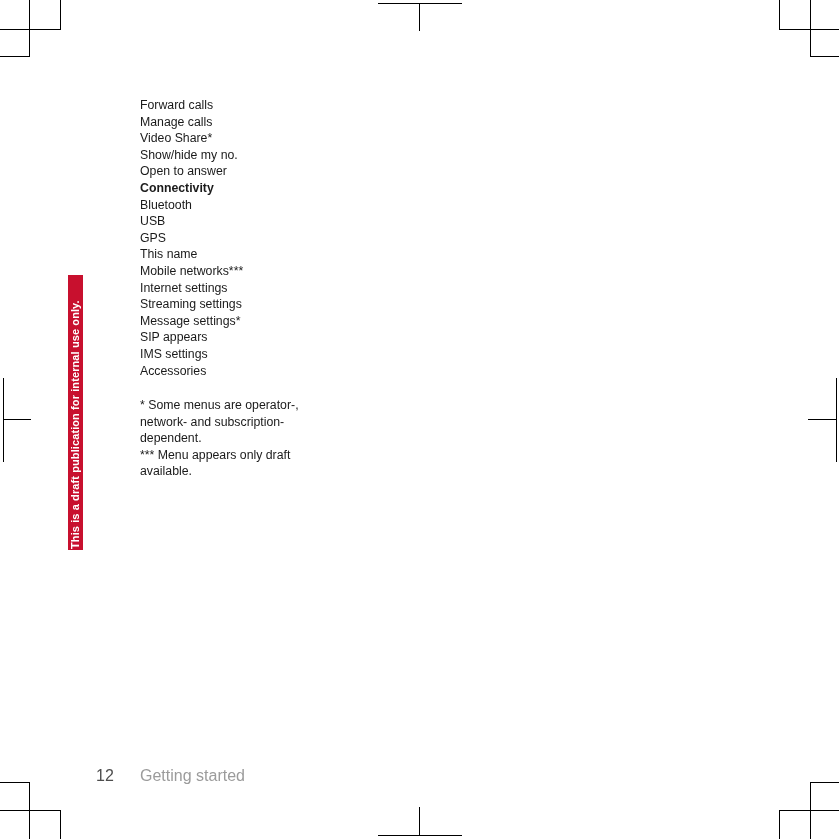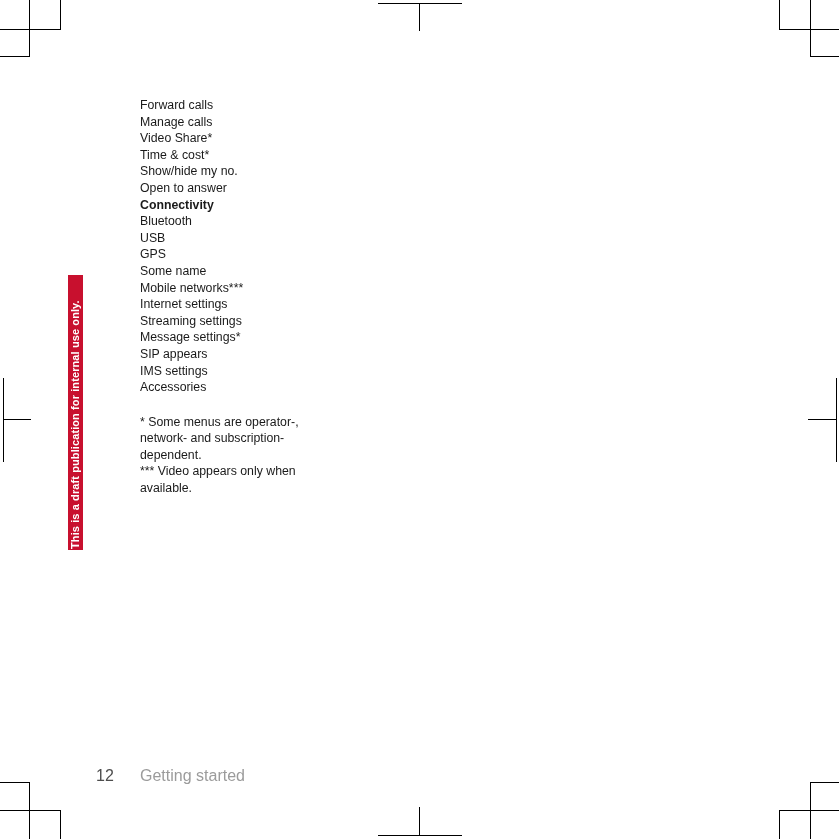--- a/index.html
+++ b/index.html
@@ -173,40 +173,39 @@
     <div class="stamp-bar"></div>
     <div class="stamp-text">This is a draft publication for internal use only.</div>
   </div>
 
   <div class="content">
 
     <ul class="menu-list">
       <li class="menu-item">Forward calls</li>
       <li class="menu-item">Manage calls</li>
       <li class="menu-item">Video Share*</li>
-      <li class="menu-item">Time &amp; cost*</li>
       <li class="menu-item">Show/hide my no.</li>
       <li class="menu-item">Open to answer</li>
       <li class="menu-item bold">Connectivity</li>
       <li class="menu-item">Bluetooth</li>
       <li class="menu-item">USB</li>
       <li class="menu-item">GPS</li>
-      <li class="menu-item">Some name</li>
+      <li class="menu-item">This name</li>
       <li class="menu-item">Mobile networks***</li>
       <li class="menu-item">Internet settings</li>
       <li class="menu-item">Streaming settings</li>
       <li class="menu-item">Message settings*</li>
       <li class="menu-item">SIP appears</li>
       <li class="menu-item">IMS settings</li>
       <li class="menu-item">Accessories</li>
     </ul>
 
     <div class="footnotes">
       <div class="footnote">* Some menus are operator-, network- and subscription-dependent.</div>
-      <div class="footnote">*** Video appears only when available.</div>
+      <div class="footnote">*** Menu appears only draft available.</div>
     </div>
 
   </div>
 
   <div class="footer">
     <span class="folio">12</span>
     <span class="running-head">Getting started</span>
   </div>
 
 </div>

